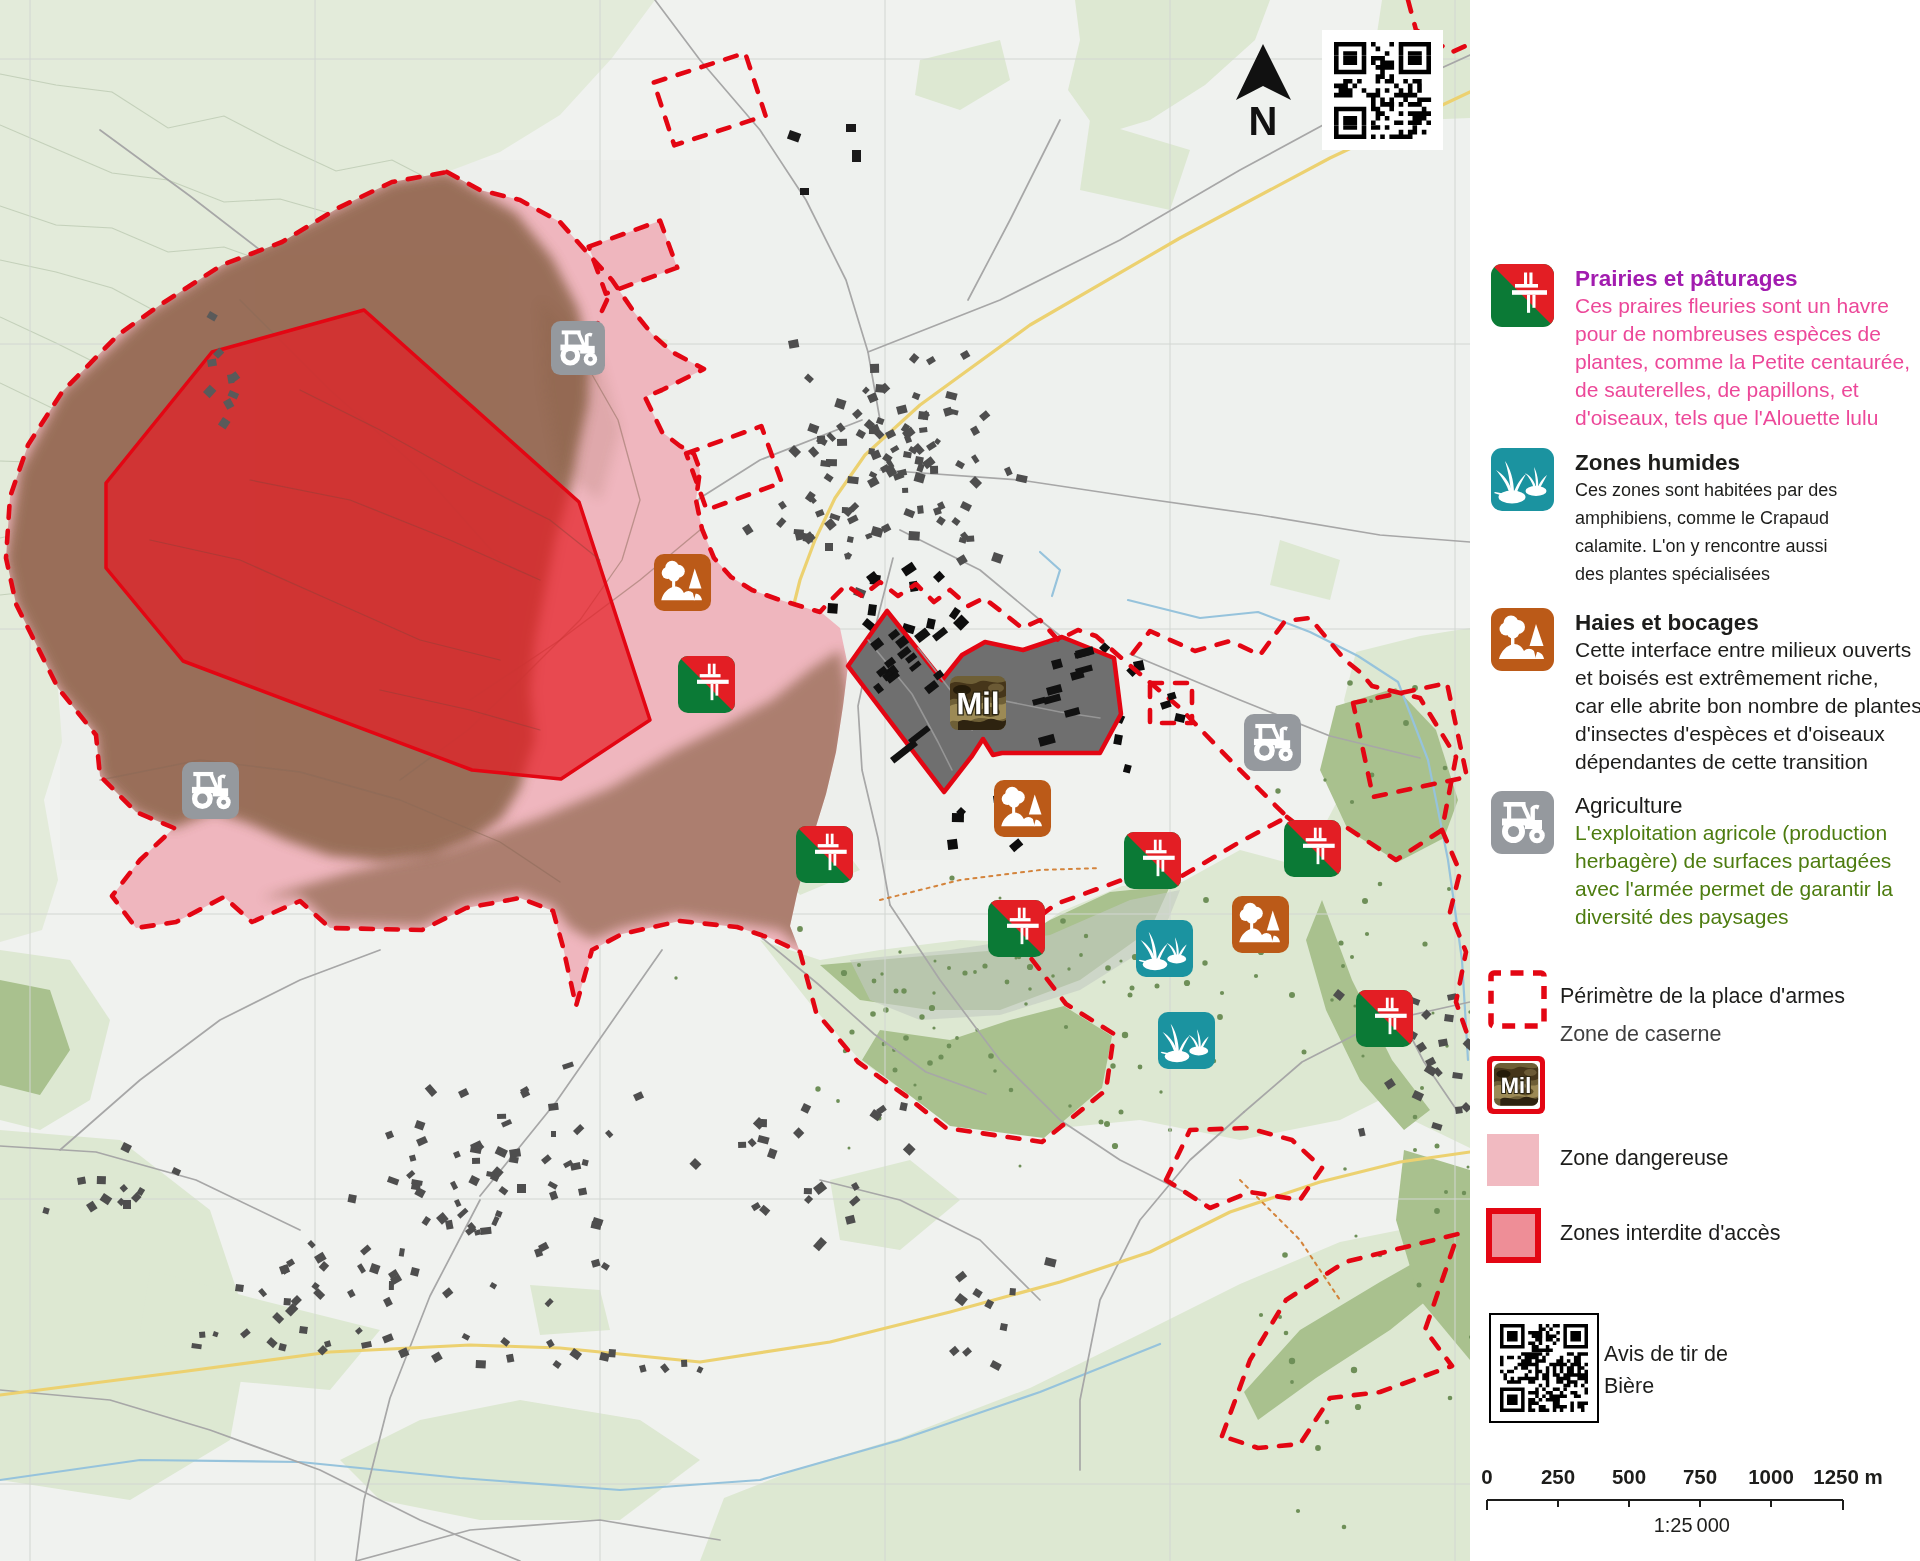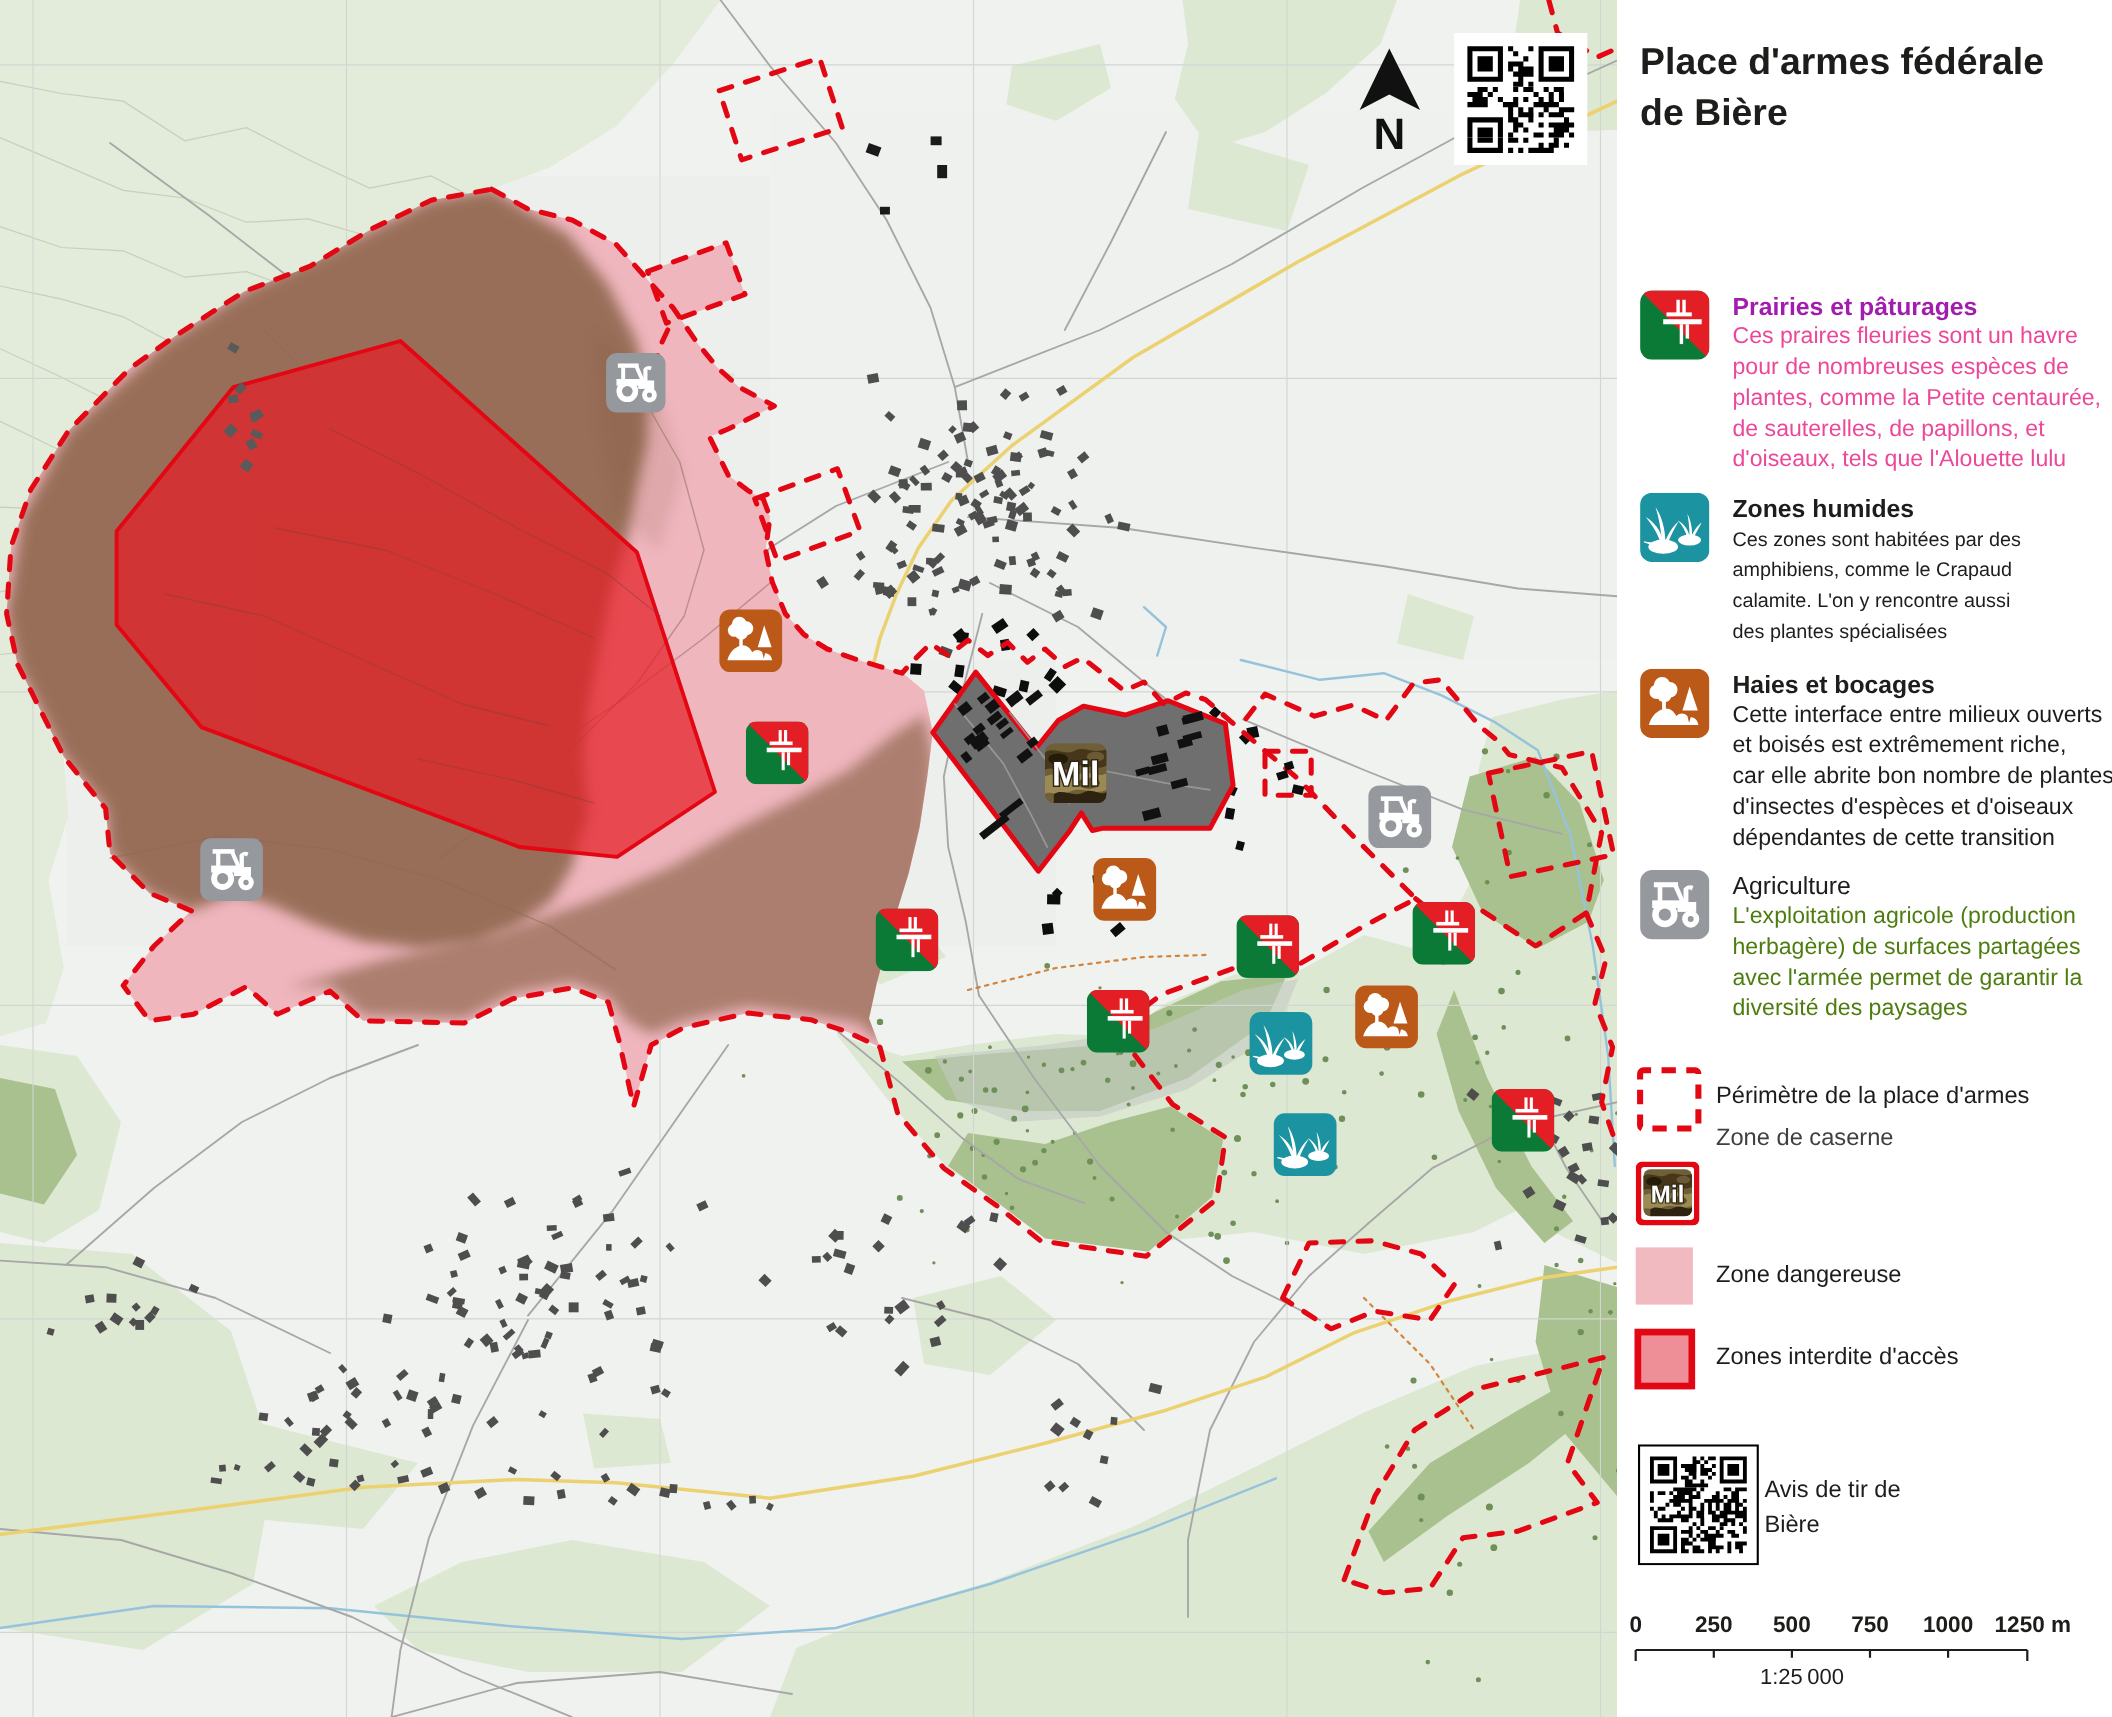--- a/index.html
+++ b/index.html
@@ -841,21 +841,20 @@
 
 <path d="M1263,44 L1291,100 L1263,86 L1236,100 Z" fill="#111"></path>
 <text x="1263" y="135" font-family="Liberation Sans, sans-serif" font-size="40" font-weight="bold" fill="#111" text-anchor="middle" filter="url(#nullf)">N</text>
 
 <rect x="1322" y="30" width="121" height="120" fill="#fff"></rect>
 <path fill="#000" d="M1334.0 42.0h32.3v4.6h-32.3zM1371.0 42.0h4.6v4.6h-4.6zM1389.4 42.0h4.6v4.6h-4.6zM1398.7 42.0h32.3v4.6h-32.3zM1334.0 46.6h4.6v4.6h-4.6zM1361.7 46.6h4.6v4.6h-4.6zM1375.6 46.6h4.6v4.6h-4.6zM1398.7 46.6h4.6v4.6h-4.6zM1426.4 46.6h4.6v4.6h-4.6zM1334.0 51.2h4.6v4.6h-4.6zM1343.2 51.2h13.9v4.6h-13.9zM1361.7 51.2h4.6v4.6h-4.6zM1384.8 51.2h4.6v4.6h-4.6zM1398.7 51.2h4.6v4.6h-4.6zM1407.9 51.2h13.9v4.6h-13.9zM1426.4 51.2h4.6v4.6h-4.6zM1334.0 55.9h4.6v4.6h-4.6zM1343.2 55.9h13.9v4.6h-13.9zM1361.7 55.9h4.6v4.6h-4.6zM1371.0 55.9h13.9v4.6h-13.9zM1398.7 55.9h4.6v4.6h-4.6zM1407.9 55.9h13.9v4.6h-13.9zM1426.4 55.9h4.6v4.6h-4.6zM1334.0 60.5h4.6v4.6h-4.6zM1343.2 60.5h13.9v4.6h-13.9zM1361.7 60.5h4.6v4.6h-4.6zM1371.0 60.5h4.6v4.6h-4.6zM1380.2 60.5h13.9v4.6h-13.9zM1398.7 60.5h4.6v4.6h-4.6zM1407.9 60.5h13.9v4.6h-13.9zM1426.4 60.5h4.6v4.6h-4.6zM1334.0 65.1h4.6v4.6h-4.6zM1361.7 65.1h4.6v4.6h-4.6zM1375.6 65.1h18.5v4.6h-18.5zM1398.7 65.1h4.6v4.6h-4.6zM1426.4 65.1h4.6v4.6h-4.6zM1334.0 69.7h32.3v4.6h-32.3zM1380.2 69.7h4.6v4.6h-4.6zM1398.7 69.7h32.3v4.6h-32.3zM1375.6 74.3h9.2v4.6h-9.2zM1389.4 74.3h4.6v4.6h-4.6zM1343.2 79.0h9.2v4.6h-9.2zM1357.1 79.0h4.6v4.6h-4.6zM1375.6 79.0h4.6v4.6h-4.6zM1384.8 79.0h9.2v4.6h-9.2zM1403.3 79.0h4.6v4.6h-4.6zM1412.5 79.0h9.2v4.6h-9.2zM1334.0 83.6h13.9v4.6h-13.9zM1352.5 83.6h4.6v4.6h-4.6zM1394.1 83.6h4.6v4.6h-4.6zM1407.9 83.6h4.6v4.6h-4.6zM1417.2 83.6h4.6v4.6h-4.6zM1338.6 88.2h13.9v4.6h-13.9zM1361.7 88.2h4.6v4.6h-4.6zM1375.6 88.2h4.6v4.6h-4.6zM1384.8 88.2h4.6v4.6h-4.6zM1398.7 88.2h4.6v4.6h-4.6zM1407.9 88.2h4.6v4.6h-4.6zM1417.2 88.2h4.6v4.6h-4.6zM1334.0 92.8h18.5v4.6h-18.5zM1366.3 92.8h13.9v4.6h-13.9zM1394.1 92.8h23.1v4.6h-23.1zM1371.0 97.4h4.6v4.6h-4.6zM1380.2 97.4h4.6v4.6h-4.6zM1389.4 97.4h4.6v4.6h-4.6zM1403.3 97.4h4.6v4.6h-4.6zM1417.2 97.4h13.9v4.6h-13.9zM1371.0 102.1h4.6v4.6h-4.6zM1380.2 102.1h13.9v4.6h-13.9zM1398.7 102.1h4.6v4.6h-4.6zM1407.9 102.1h13.9v4.6h-13.9zM1334.0 106.7h32.3v4.6h-32.3zM1371.0 106.7h9.2v4.6h-9.2zM1389.4 106.7h4.6v4.6h-4.6zM1421.8 106.7h4.6v4.6h-4.6zM1334.0 111.3h4.6v4.6h-4.6zM1361.7 111.3h4.6v4.6h-4.6zM1375.6 111.3h9.2v4.6h-9.2zM1398.7 111.3h4.6v4.6h-4.6zM1407.9 111.3h23.1v4.6h-23.1zM1334.0 115.9h4.6v4.6h-4.6zM1343.2 115.9h13.9v4.6h-13.9zM1361.7 115.9h4.6v4.6h-4.6zM1375.6 115.9h4.6v4.6h-4.6zM1384.8 115.9h4.6v4.6h-4.6zM1412.5 115.9h13.9v4.6h-13.9zM1334.0 120.5h4.6v4.6h-4.6zM1343.2 120.5h13.9v4.6h-13.9zM1361.7 120.5h4.6v4.6h-4.6zM1371.0 120.5h4.6v4.6h-4.6zM1394.1 120.5h9.2v4.6h-9.2zM1407.9 120.5h13.9v4.6h-13.9zM1426.4 120.5h4.6v4.6h-4.6zM1334.0 125.2h4.6v4.6h-4.6zM1343.2 125.2h13.9v4.6h-13.9zM1361.7 125.2h4.6v4.6h-4.6zM1371.0 125.2h9.2v4.6h-9.2zM1384.8 125.2h4.6v4.6h-4.6zM1412.5 125.2h4.6v4.6h-4.6zM1334.0 129.8h4.6v4.6h-4.6zM1361.7 129.8h4.6v4.6h-4.6zM1398.7 129.8h4.6v4.6h-4.6zM1407.9 129.8h9.2v4.6h-9.2zM1421.8 129.8h4.6v4.6h-4.6zM1334.0 134.4h32.3v4.6h-32.3zM1371.0 134.4h4.6v4.6h-4.6zM1380.2 134.4h4.6v4.6h-4.6zM1389.4 134.4h23.1v4.6h-23.1z"></path>
 </g>
 </svg>
 <div style="position:absolute;left:1470px;top:0;width:450px;height:1561px;background:#fff;font-family:'Liberation Sans',sans-serif;transform:translateZ(0)">
 
-<div style="position:absolute;left:21px;top:33px;font-size:34px;font-weight:bold;line-height:47px;color:#1d1d1b">Place d'armes fédérale<br>de Bière</div>
 
 <div style="position:absolute;left:21px;top:264px;width:63px;height:63px">
         <svg width="63" height="63" viewBox="0 0 63 63" style="position:absolute;left:0;top:0">
           <defs>
 <clipPath id="rr">
               <rect width="63" height="63" rx="11"></rect>
             </clipPath>
 <g id="ic-pr">
  <g clip-path="url(#rr)">
   <rect width="63" height="63" fill="#0b7a36"></rect>
@@ -1308,15 +1307,15 @@
 <text x="378" y="22" font-family="Liberation Sans, sans-serif" font-size="20.5" font-weight="bold" fill="#1d1d1b" text-anchor="middle">1250 m</text>
 <line x1="17" y1="38" x2="373" y2="38" stroke="#1d1d1b" stroke-width="2"></line>
 <line x1="17" y1="38" x2="17" y2="48" stroke="#1d1d1b" stroke-width="2"></line>
 <line x1="88" y1="38" x2="88" y2="45" stroke="#1d1d1b" stroke-width="2"></line>
 <line x1="159" y1="38" x2="159" y2="45" stroke="#1d1d1b" stroke-width="2"></line>
 <line x1="230" y1="38" x2="230" y2="45" stroke="#1d1d1b" stroke-width="2"></line>
 <line x1="301" y1="38" x2="301" y2="45" stroke="#1d1d1b" stroke-width="2"></line>
 <line x1="373" y1="38" x2="373" y2="48" stroke="#1d1d1b" stroke-width="2"></line>
 </svg>
 
-<div style="position:absolute;left:130px;top:1514px;width:130px;text-align:left;font-size:20px;color:#1d1d1b">1:25 000</div>
+<div style="position:absolute;left:130px;top:1514px;width:130px;text-align:right;font-size:20px;color:#1d1d1b">1:25 000</div>
 </div>
 </div>
 
 </body></html>

